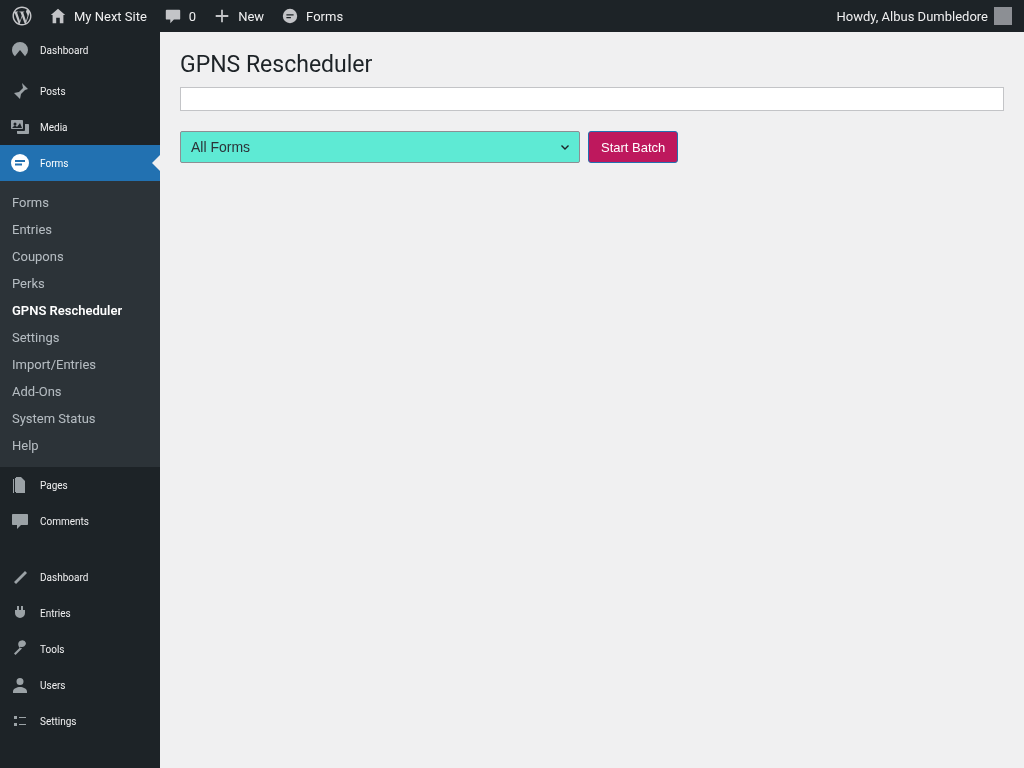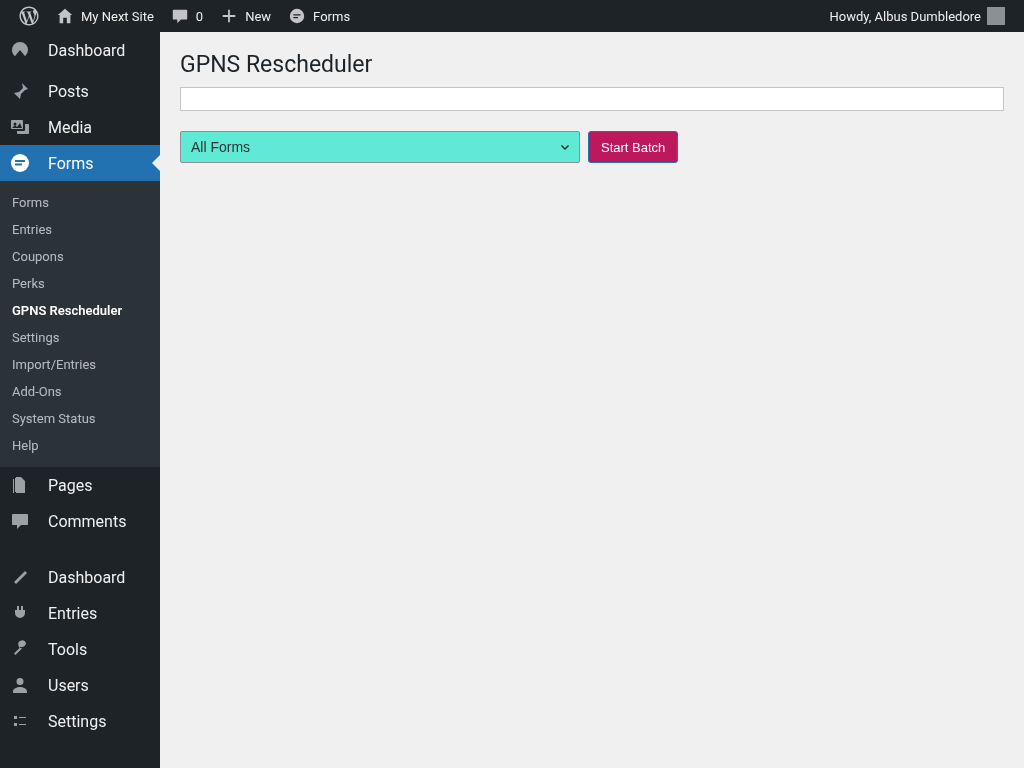--- a/index.html
+++ b/index.html
@@ -13,21 +13,21 @@
     color: #3c434a;
   }
 
   
   .adminbar {
     height: 32px;
     background: #1d2327;
     color: #c3c4c7;
     display: flex;
     align-items: center;
-    padding: 0 11px;
+    padding: 0 4px;
     font-size: 13px;
   }
   .adminbar .ab-item {
     display: flex;
     align-items: center;
     padding: 0 8px;
     height: 32px;
     color: #f0f0f1;
     cursor: pointer;
     gap: 6px;
@@ -64,21 +64,21 @@
     color: #f0f0f1;
     cursor: pointer;
     gap: 10px;
   }
   .menu-top .micon {
     width: 20px; height: 20px;
     display: inline-flex; align-items:center; justify-content:center;
     color: rgba(240,246,252,.6);
     flex-shrink:0;
   }
-  .menu-top .mname { font-size: 16px; margin-left: 8px; }
+  .menu-top .mname { font-size: 10px; }
   .menu-separator { height: 5px; }
 
   .menu-top.current {
     background: #2271b1;
     color: #fff;
     position: relative;
   }
   .menu-top.current .micon { color:#fff; }
   .menu-top.current::after {
     content: '';

